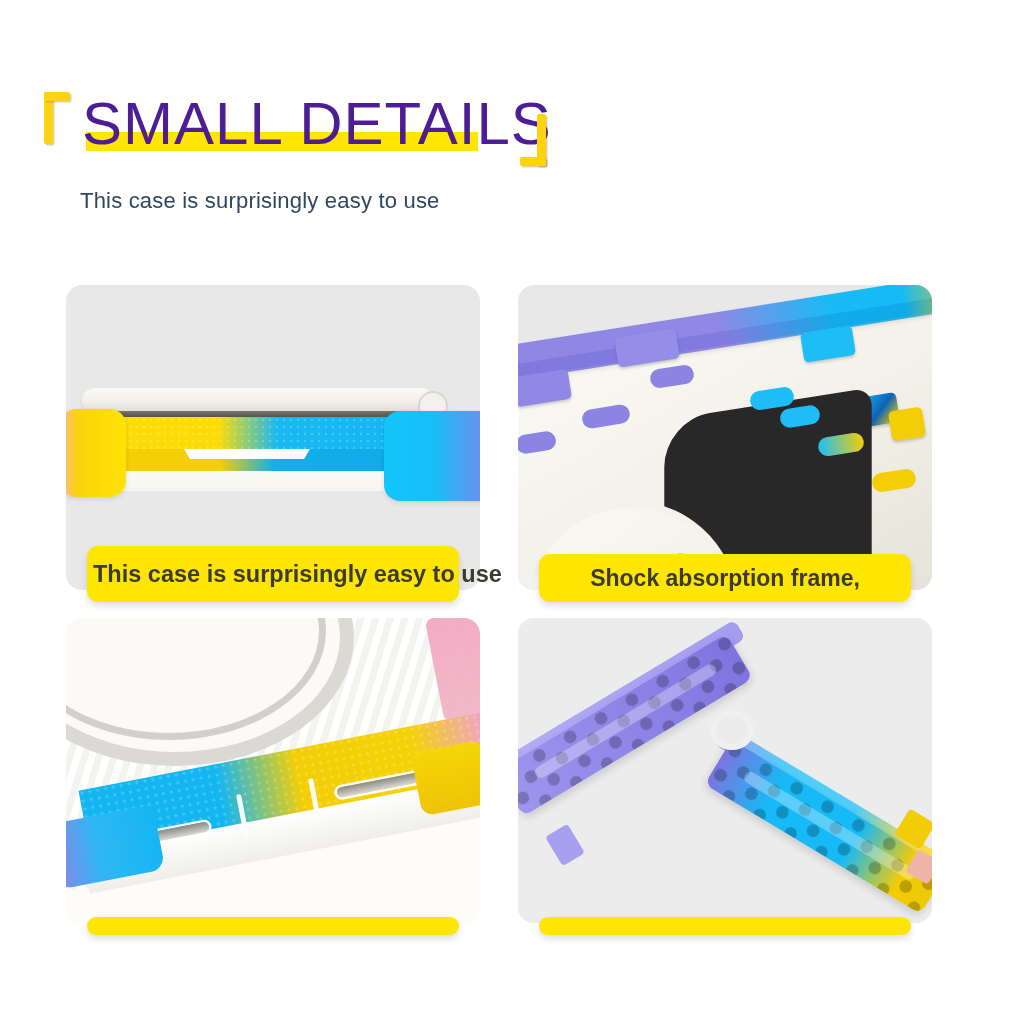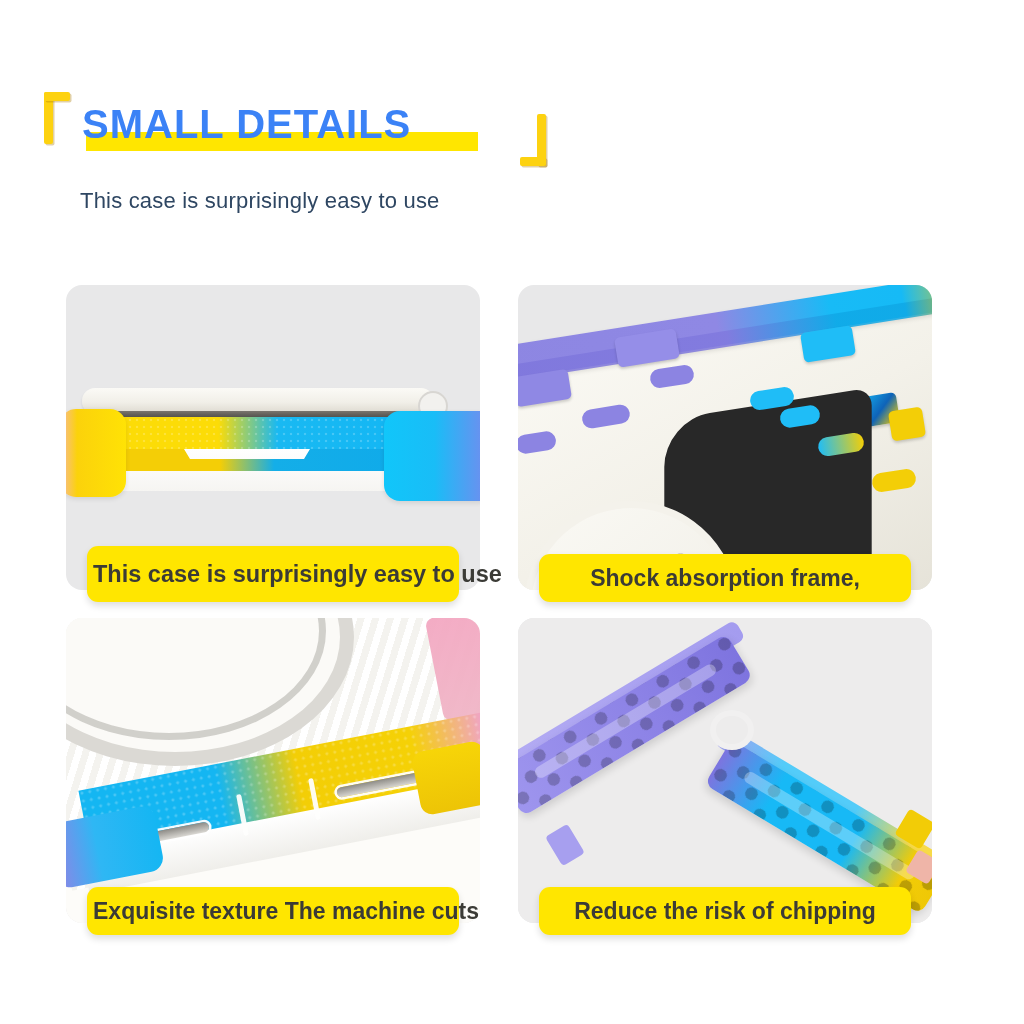--- a/index.html
+++ b/index.html
@@ -19,22 +19,22 @@
              box-shadow:1.5px 1.5px 0 rgba(170,120,0,.35);}
   .bracket-l{left:0;top:0;}
   .bracket-l .v{left:0;top:0;width:9px;height:52px;}
   .bracket-l .h{left:0;top:0;width:26px;height:9px;}
   .bracket-r{left:476px;top:22px;}
   .bracket-r .v{right:0;top:0;width:9px;height:52px;}
   .bracket-r .h{right:0;bottom:0;width:26px;height:9px;}
 
   .title-wrap{position:absolute;left:38px;top:-6px;height:76px;}
   .hl{position:absolute;left:4px;bottom:11px;width:392px;height:19px;background:#FFE600;}
-  .title{position:relative;font-size:40px;line-height:76px;font-weight:bold;
-         color:#3b82f6;letter-spacing:1px;white-space:nowrap;}
+  .title{position:relative;font-size:60px;line-height:76px;font-weight:normal;
+         color:#4c1d95;letter-spacing:1px;white-space:nowrap;}
   .subtitle{position:absolute;left:80px;top:188px;font-size:22px;color:#2E4662;
             font-weight:500;letter-spacing:.2px;}
 
   
   .grid{position:absolute;left:66px;top:285px;width:892px;
         display:grid;grid-template-columns:414px 414px;
         column-gap:38px;row-gap:28px;}
   .card{position:relative;width:414px;height:305px;}
   .photo{position:absolute;inset:0;background:#E8E8E9;border-radius:16px;overflow:hidden;}
 
@@ -233,21 +233,20 @@
           <div class="p3-shelf"></div>
           <div class="p3-slot" style="left:32px;top:214px;width:112px;transform:rotate(-11deg);"></div>
           <div class="p3-slot" style="left:270px;top:160px;width:106px;transform:rotate(-11deg);"></div>
           <div class="p3-tick" style="left:174px;top:176px;transform:rotate(-11deg);"></div>
           <div class="p3-tick" style="left:246px;top:160px;transform:rotate(-11deg);"></div>
           <div class="p3-bump"></div>
           <div class="p3-bumpr"></div>
         </div>
       </div>
       <div class="caption">
-        <span>Exquisite texture The machine cuts</span>
       </div>
     </div>
 
     <div class="card">
       <div class="photo">
         <div class="p4">
           <div class="arm-top arm-top-l"></div>
           <div class="arm-top arm-top-r"></div>
           <div class="arm arm-l">
             <div class="hex"></div>
@@ -257,18 +256,17 @@
             <div class="hex"></div>
               <div class="slotline"></div>
           </div>
           <div class="p4-hole"></div>
           <div class="p4-nub" style="left:34px;top:210px;width:26px;height:34px;background:#A79FEF;transform:rotate(-31deg);"></div>
           <div class="p4-nub" style="left:382px;top:196px;width:30px;height:30px;background:#F2CC07;transform:rotate(31deg);"></div>
           <div class="p4-nub" style="left:392px;top:236px;width:26px;height:26px;background:#EFB5A8;transform:rotate(31deg);"></div>
         </div>
       </div>
       <div class="caption">
-        <span>Reduce the risk of chipping</span>
       </div>
     </div>
 
   </div>
 </div>
 
 </body></html>

